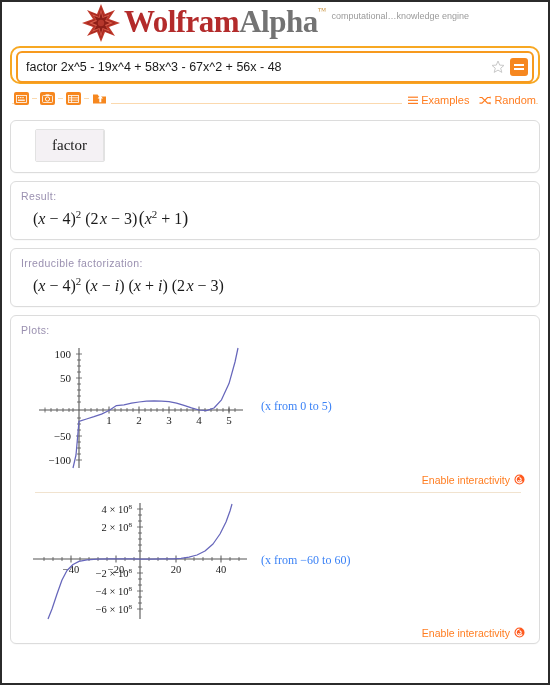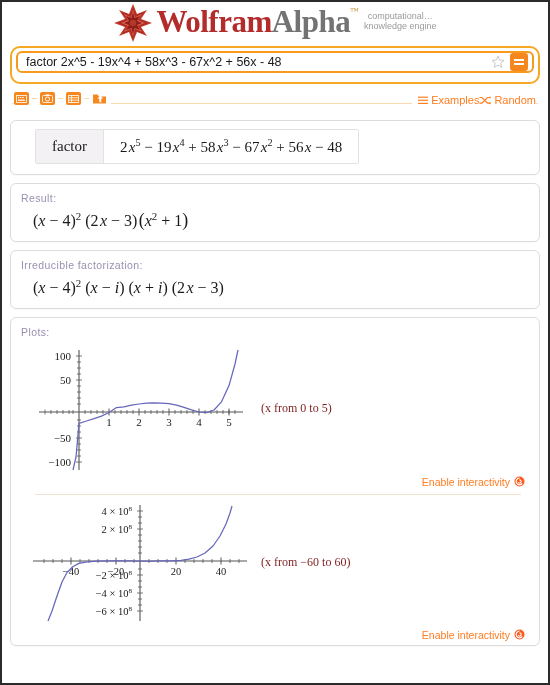--- a/index.html
+++ b/index.html
@@ -67,21 +67,21 @@
   }
   .wm-tm {
     font-family: "Liberation Serif", serif;
     font-size: 9px;
     color: #c8933f;
     line-height: 1;
     margin-top: 1px;
   }
   .tagline {
     display: flex;
-    flex-direction: column;
+    flex-direction: row;
     justify-content: flex-start;
     margin-left: 2px;
     margin-top: 7px;
     line-height: 10px;
   }
   .tagline span {
     font-family: "Liberation Sans", sans-serif;
     font-size: 9px;
     color: #9a9a9a;
     white-space: nowrap;
@@ -97,21 +97,21 @@
     position: absolute;
     left: 0; right: 0; top: 0;
     height: 38px;
     border: 2px solid #f7a823;
     border-radius: 10px;
     background: #fff;
   }
   .search-row {
     position: absolute;
     left: 6px; right: 6px; top: 5px;
-    height: 22px;
+    height: 32px;
     border: 2px solid #f79a1e;
     border-radius: 6px;
     background: #fff;
     display: flex;
     align-items: center;
     padding: 0 4px 0 8px;
   }
   .search-input {
     flex: 1;
     border: none;
@@ -165,21 +165,21 @@
     align-items: center;
     gap: 3px;
     background: #fff;
     padding-right: 4px;
   }
   .strip-right {
     position: absolute;
     right: 2px; top: 2px;
     display: flex;
     align-items: center;
-    gap: 0;
+    gap: 10px;
     background: #fff;
     padding-left: 6px;
   }
   .mini-icon {
     width: 15px; height: 13px;
     background: #f6871f;
     border-radius: 2px;
     display: flex;
     align-items: center;
     justify-content: center;
@@ -262,21 +262,21 @@
   .plot-block { position: relative; }
   .plot-row {
     position: relative;
     display: flex;
     align-items: center;
   }
   .plot-svg { display:block; }
   .range-note {
     font-family: "Liberation Serif", serif;
     font-size: 12px;
-    color: #7f1d1d;
+    color: #3b82f6;
     white-space: nowrap;
   }
   .enable {
     text-align: right;
     font-family: "Liberation Sans", sans-serif;
     font-size: 10.5px;
     color: #ff7d21;
     cursor: pointer;
     padding-right: 4px;
     margin-top: 2px;
@@ -400,23 +400,20 @@
       </span>
     </div>
   </div>
 
   <div class="pods">
 
     <div class="pod">
       <div class="pod-body">
         <div class="ii-table">
           <div class="ii-cell-a">factor</div>
-          <div class="ii-cell-b">
-            <span>2 <i class="v">x</i><sup>5</sup> − 19 <i class="v">x</i><sup>4</sup> + 58 <i class="v">x</i><sup>3</sup> − 67 <i class="v">x</i><sup>2</sup> + 56 <i class="v">x</i> − 48</span>
-          </div>
         </div>
       </div>
     </div>
 
     <div class="pod">
       <div class="pod-title">Result:</div>
       <div class="pod-body">
         <div class="mathline res">
           (<i class="v">x</i> − 4)<sup>2</sup> (2 <i class="v">x</i> − 3) <span style="font-size:1.12em">(</span><i class="v">x</i><sup>2</sup> + 1<span style="font-size:1.12em">)</span>
         </div>

